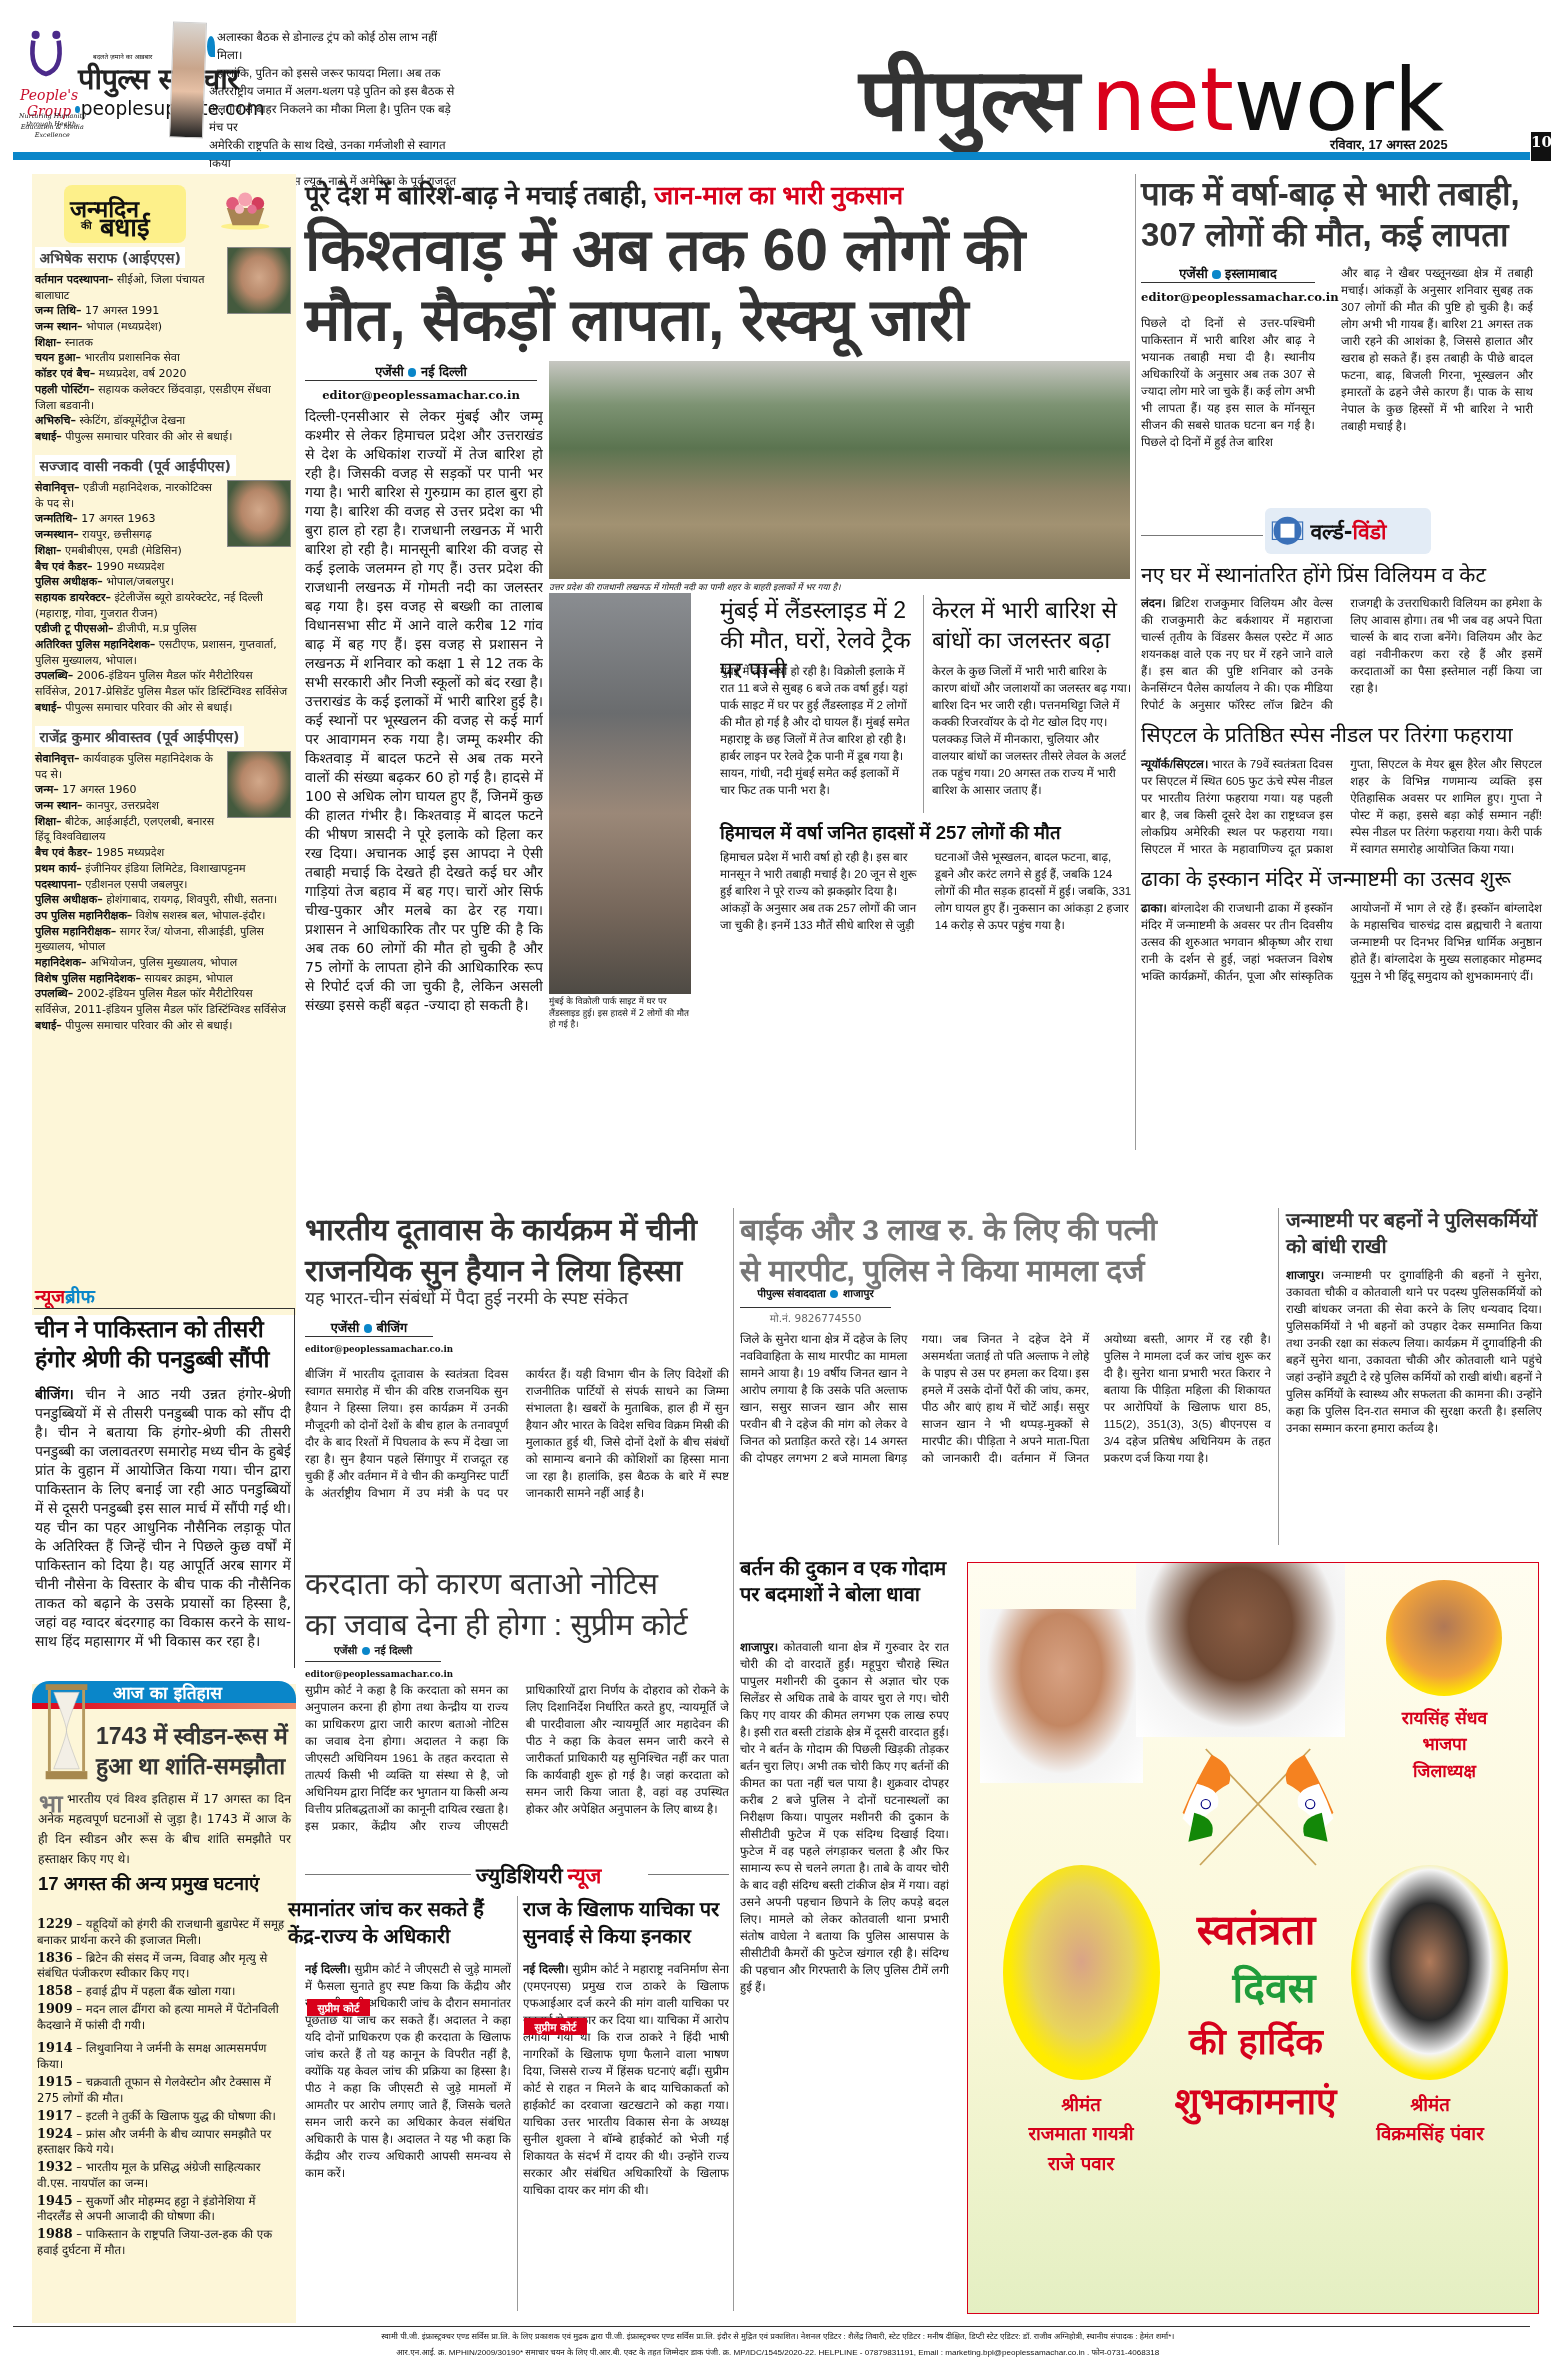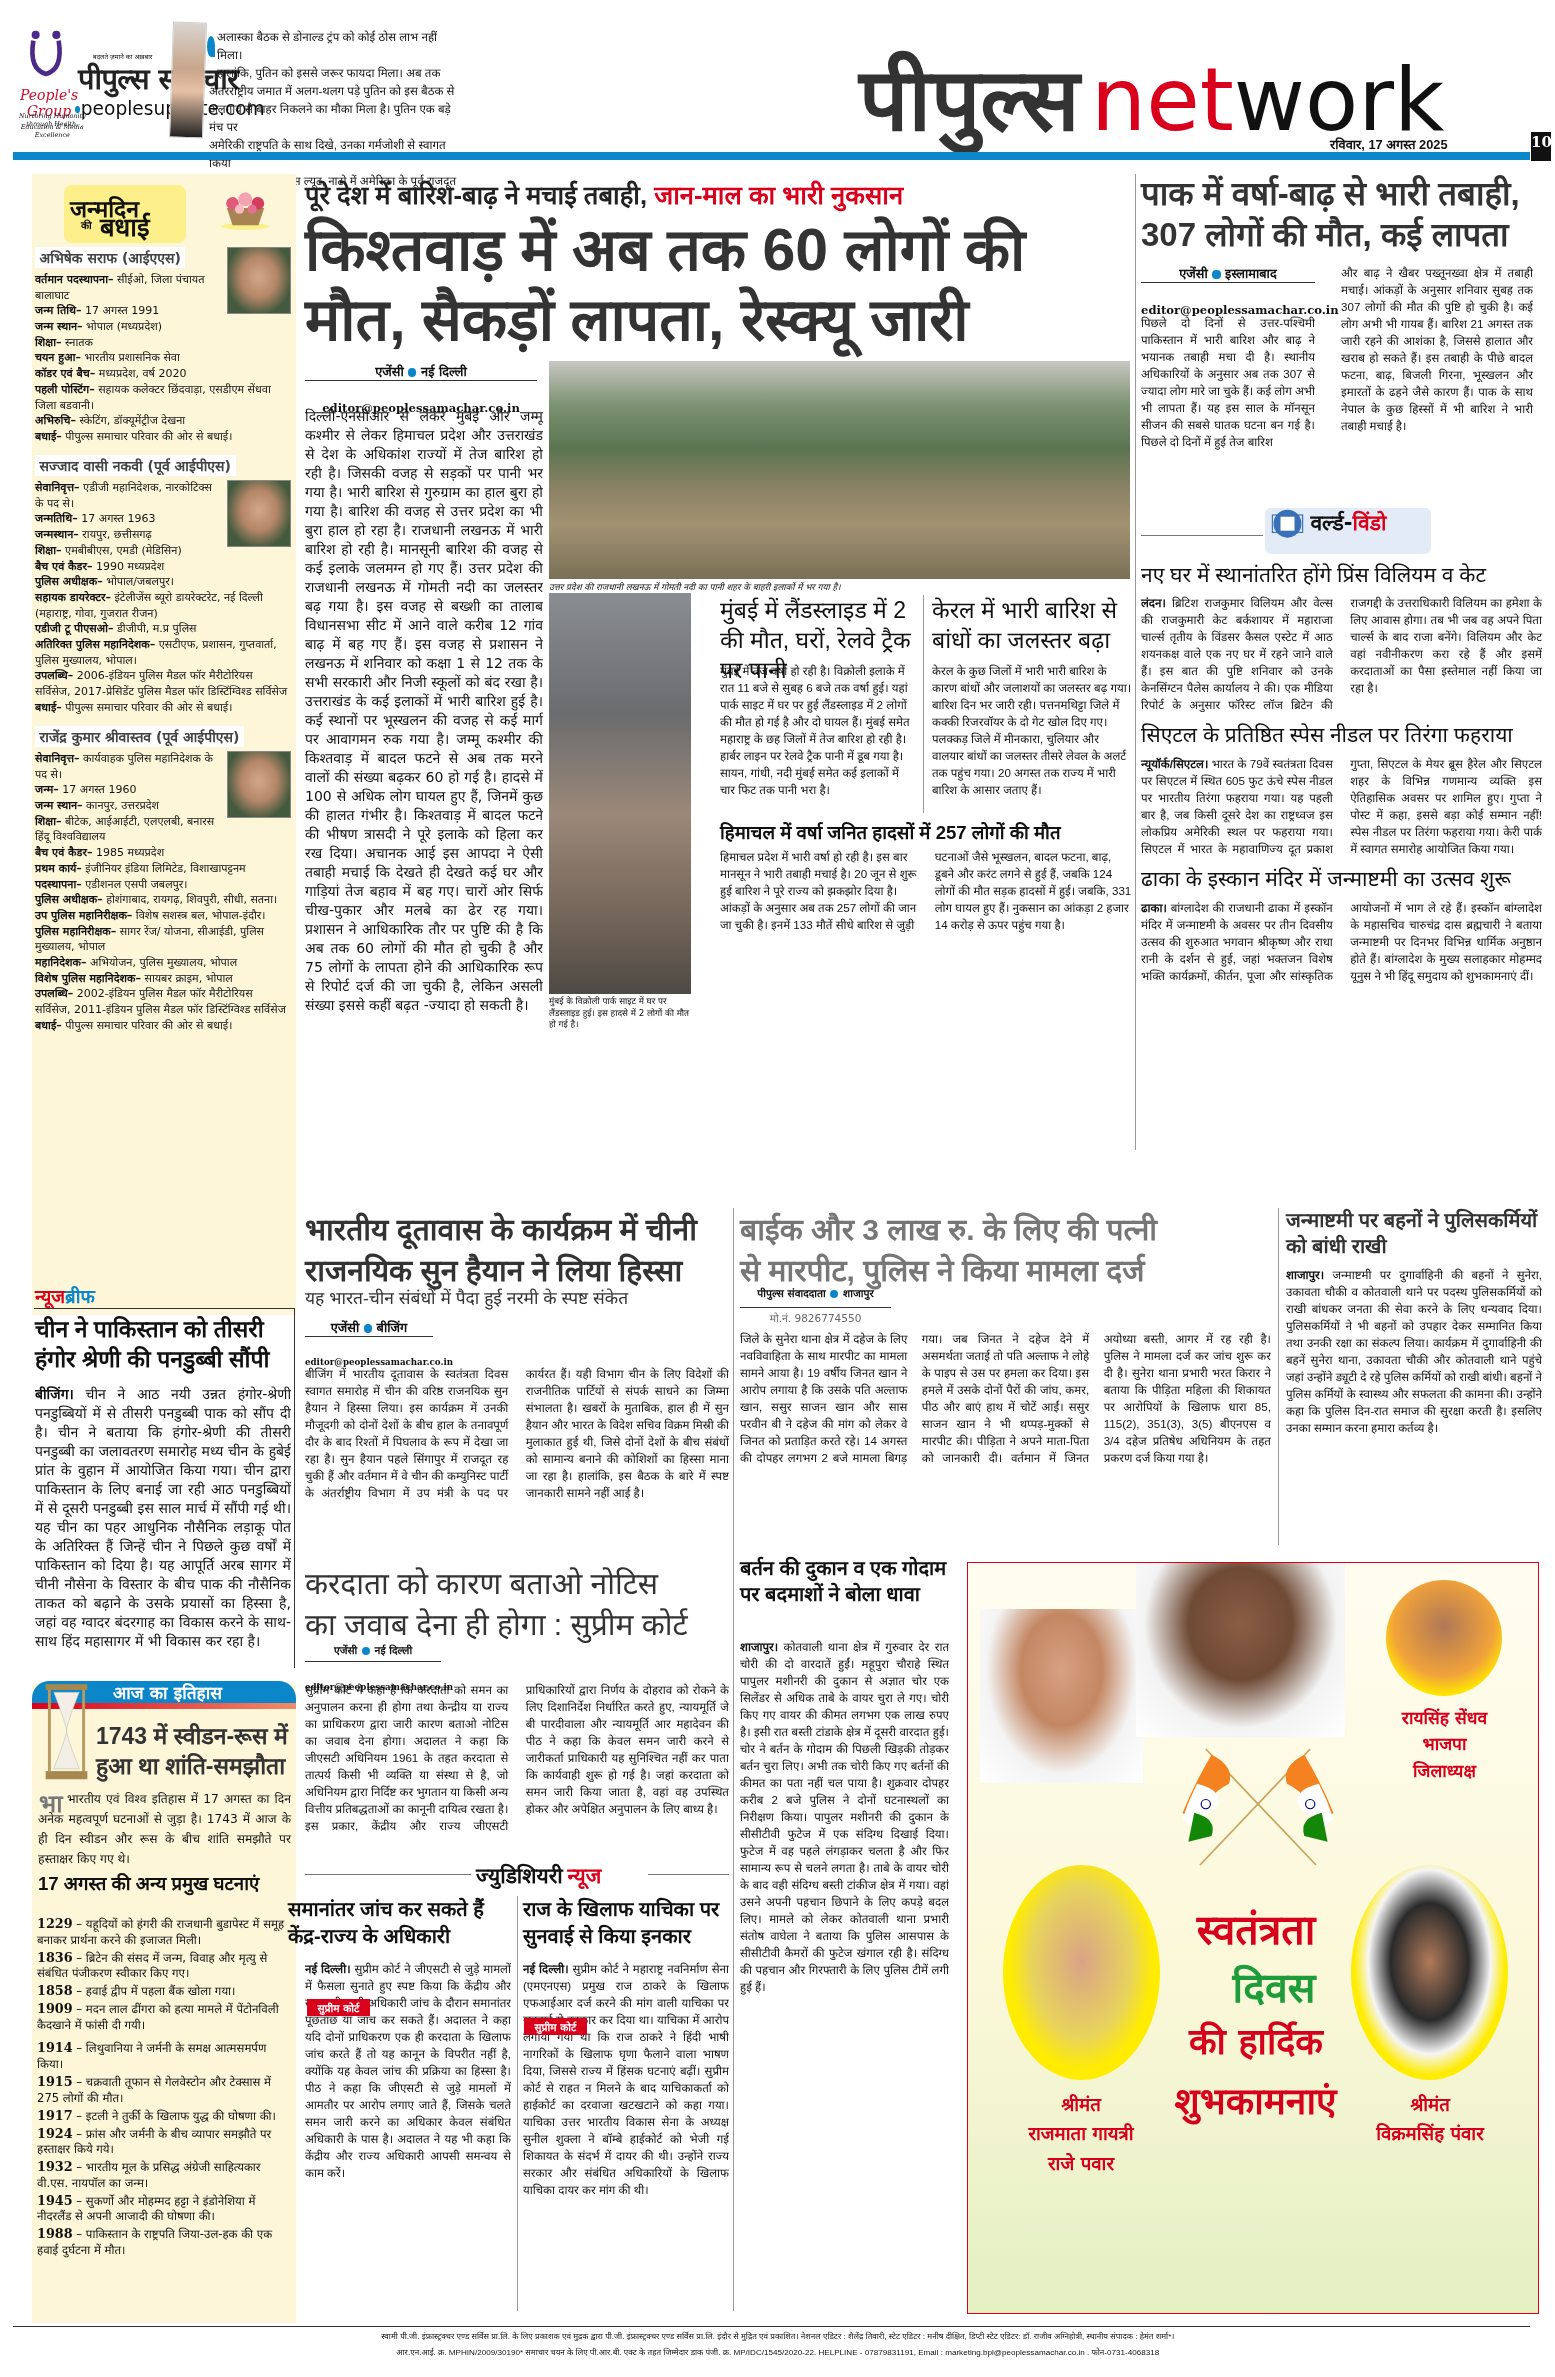--- a/index.html
+++ b/index.html
@@ -5,21 +5,21 @@
   * { box-sizing: border-box; margin: 0; padding: 0; }
   body { width: 1555px; height: 2377px; background: #fff; font-family: "DejaVu Sans", "Liberation Sans", sans-serif; color: #111; position: relative; overflow: hidden; }
   .abs { position: absolute; }
   .serif { font-family: "DejaVu Serif", "Liberation Serif", serif; }
   .cond { font-family: "Liberation Sans", "DejaVu Sans", sans-serif; }
   .rule { background: #0a86c9; }
   .body-text { font-size: 14px; line-height: 19px; text-align: justify; color: #111; }
   .head-xl { font-weight: bold; color: #333; }
   .byline { font-size: 12.8px; font-weight: bold; text-align: center; }
   .byline .dot { display: inline-block; width: 8.1px; height: 8.1px; border-radius: 50%; background: #0a86c9; margin: 0 4.6px; vertical-align: middle; }
-  .email { font-size: 11.6px; font-weight: bold; text-align: center; font-family: "DejaVu Serif", serif; border-top: 1.2px solid #333; padding-top: 20px; }
+  .email { font-size: 11.6px; font-weight: bold; text-align: center; font-family: "DejaVu Serif", serif; border-top: 1.2px solid #333; padding-top: 7px; }
   .vline { position: absolute; width: 1.2px; background: #999; }
   .hline { position: absolute; height: 1.2px; background: #777; }
   .photo { position: absolute; overflow: hidden; }
 </style>
 </head>
 <body>
 
 <div class="abs" style="left:0;top:0;width:1555px;height:166px;">
 
   <div class="abs" style="left:23px;top:29px;width:46px;height:52px;">
@@ -117,21 +117,21 @@
 <div class="abs cond head-xl" style="left:1141px;top:173px;font-size:33px;line-height:41px;">पाक में वर्षा-बाढ़ से भारी तबाही,</div>
 <div class="abs cond head-xl" style="left:1141px;top:214px;font-size:33px;line-height:41px;">307 लोगों की मौत, कई लापता</div>
 <div class="abs byline" style="left:1141px;top:264px;width:174px;">
   <span>एजेंसी</span><span class="dot"></span><span>इस्लामाबाद</span>
 </div>
 <div class="abs email" style="left:1141px;top:282px;width:174px;">editor@peoplessamachar.co.in</div>
 <div class="abs cond" style="left:1141px;top:314px;width:174px;font-size:11.6px;line-height:17px;text-align:justify;">पिछले दो दिनों से उत्तर-पश्चिमी पाकिस्तान में भारी बारिश और बाढ़ ने भयानक तबाही मचा दी है। स्थानीय अधिकारियों के अनुसार अब तक 307 से ज्यादा लोग मारे जा चुके हैं। कई लोग अभी भी लापता हैं। यह इस साल के मॉनसून सीजन की सबसे घातक घटना बन गई है। पिछले दो दिनों में हुई तेज बारिश</div>
 <div class="abs cond" style="left:1341px;top:264px;width:192px;font-size:11.6px;line-height:17px;text-align:justify;">और बाढ़ ने खैबर पख्तूनख्वा क्षेत्र में तबाही मचाई। आंकड़ों के अनुसार शनिवार सुबह तक 307 लोगों की मौत की पुष्टि हो चुकी है। कई लोग अभी भी गायब हैं। बारिश 21 अगस्त तक जारी रहने की आशंका है, जिससे हालात और खराब हो सकते हैं। इस तबाही के पीछे बादल फटना, बाढ़, बिजली गिरना, भूस्खलन और इमारतों के ढहने जैसे कारण हैं। पाक के साथ नेपाल के कुछ हिस्सों में भी बारिश ने भारी तबाही मचाई है।</div>
 
 <div class="hline" style="left:1141px;top:535px;width:122px;"></div>
-<div class="abs" style="left:1265px;top:508px;width:166px;height:46px;background:#e3ecf6;border-radius:5.8px;display:flex;gap:5.8px;padding-left:4.6px;">
+<div class="abs" style="left:1265px;top:508px;width:166px;height:46px;background:#e3ecf6;border-radius:5.8px;display:flex;align-items:center;gap:5.8px;padding-left:4.6px;">
   <svg width="35" height="32" viewBox="0 0 60 55">
     <circle cx="30" cy="27" r="24" fill="#3a70b8"></circle>
       <rect x="18" y="15" width="24" height="24" fill="#fff"></rect>
     <rect x="4" y="12" width="12" height="30" fill="none" stroke="#3a70b8" stroke-width="2"></rect>
       <rect x="44" y="12" width="12" height="30" fill="none" stroke="#3a70b8" stroke-width="2"></rect>
   </svg>
   <span style="font-size:21px;font-weight:bold;">
     <span style="color:#111;">वर्ल्ड-</span><span style="color:#d9001b;">विंडो</span>
   </span>
 </div>

